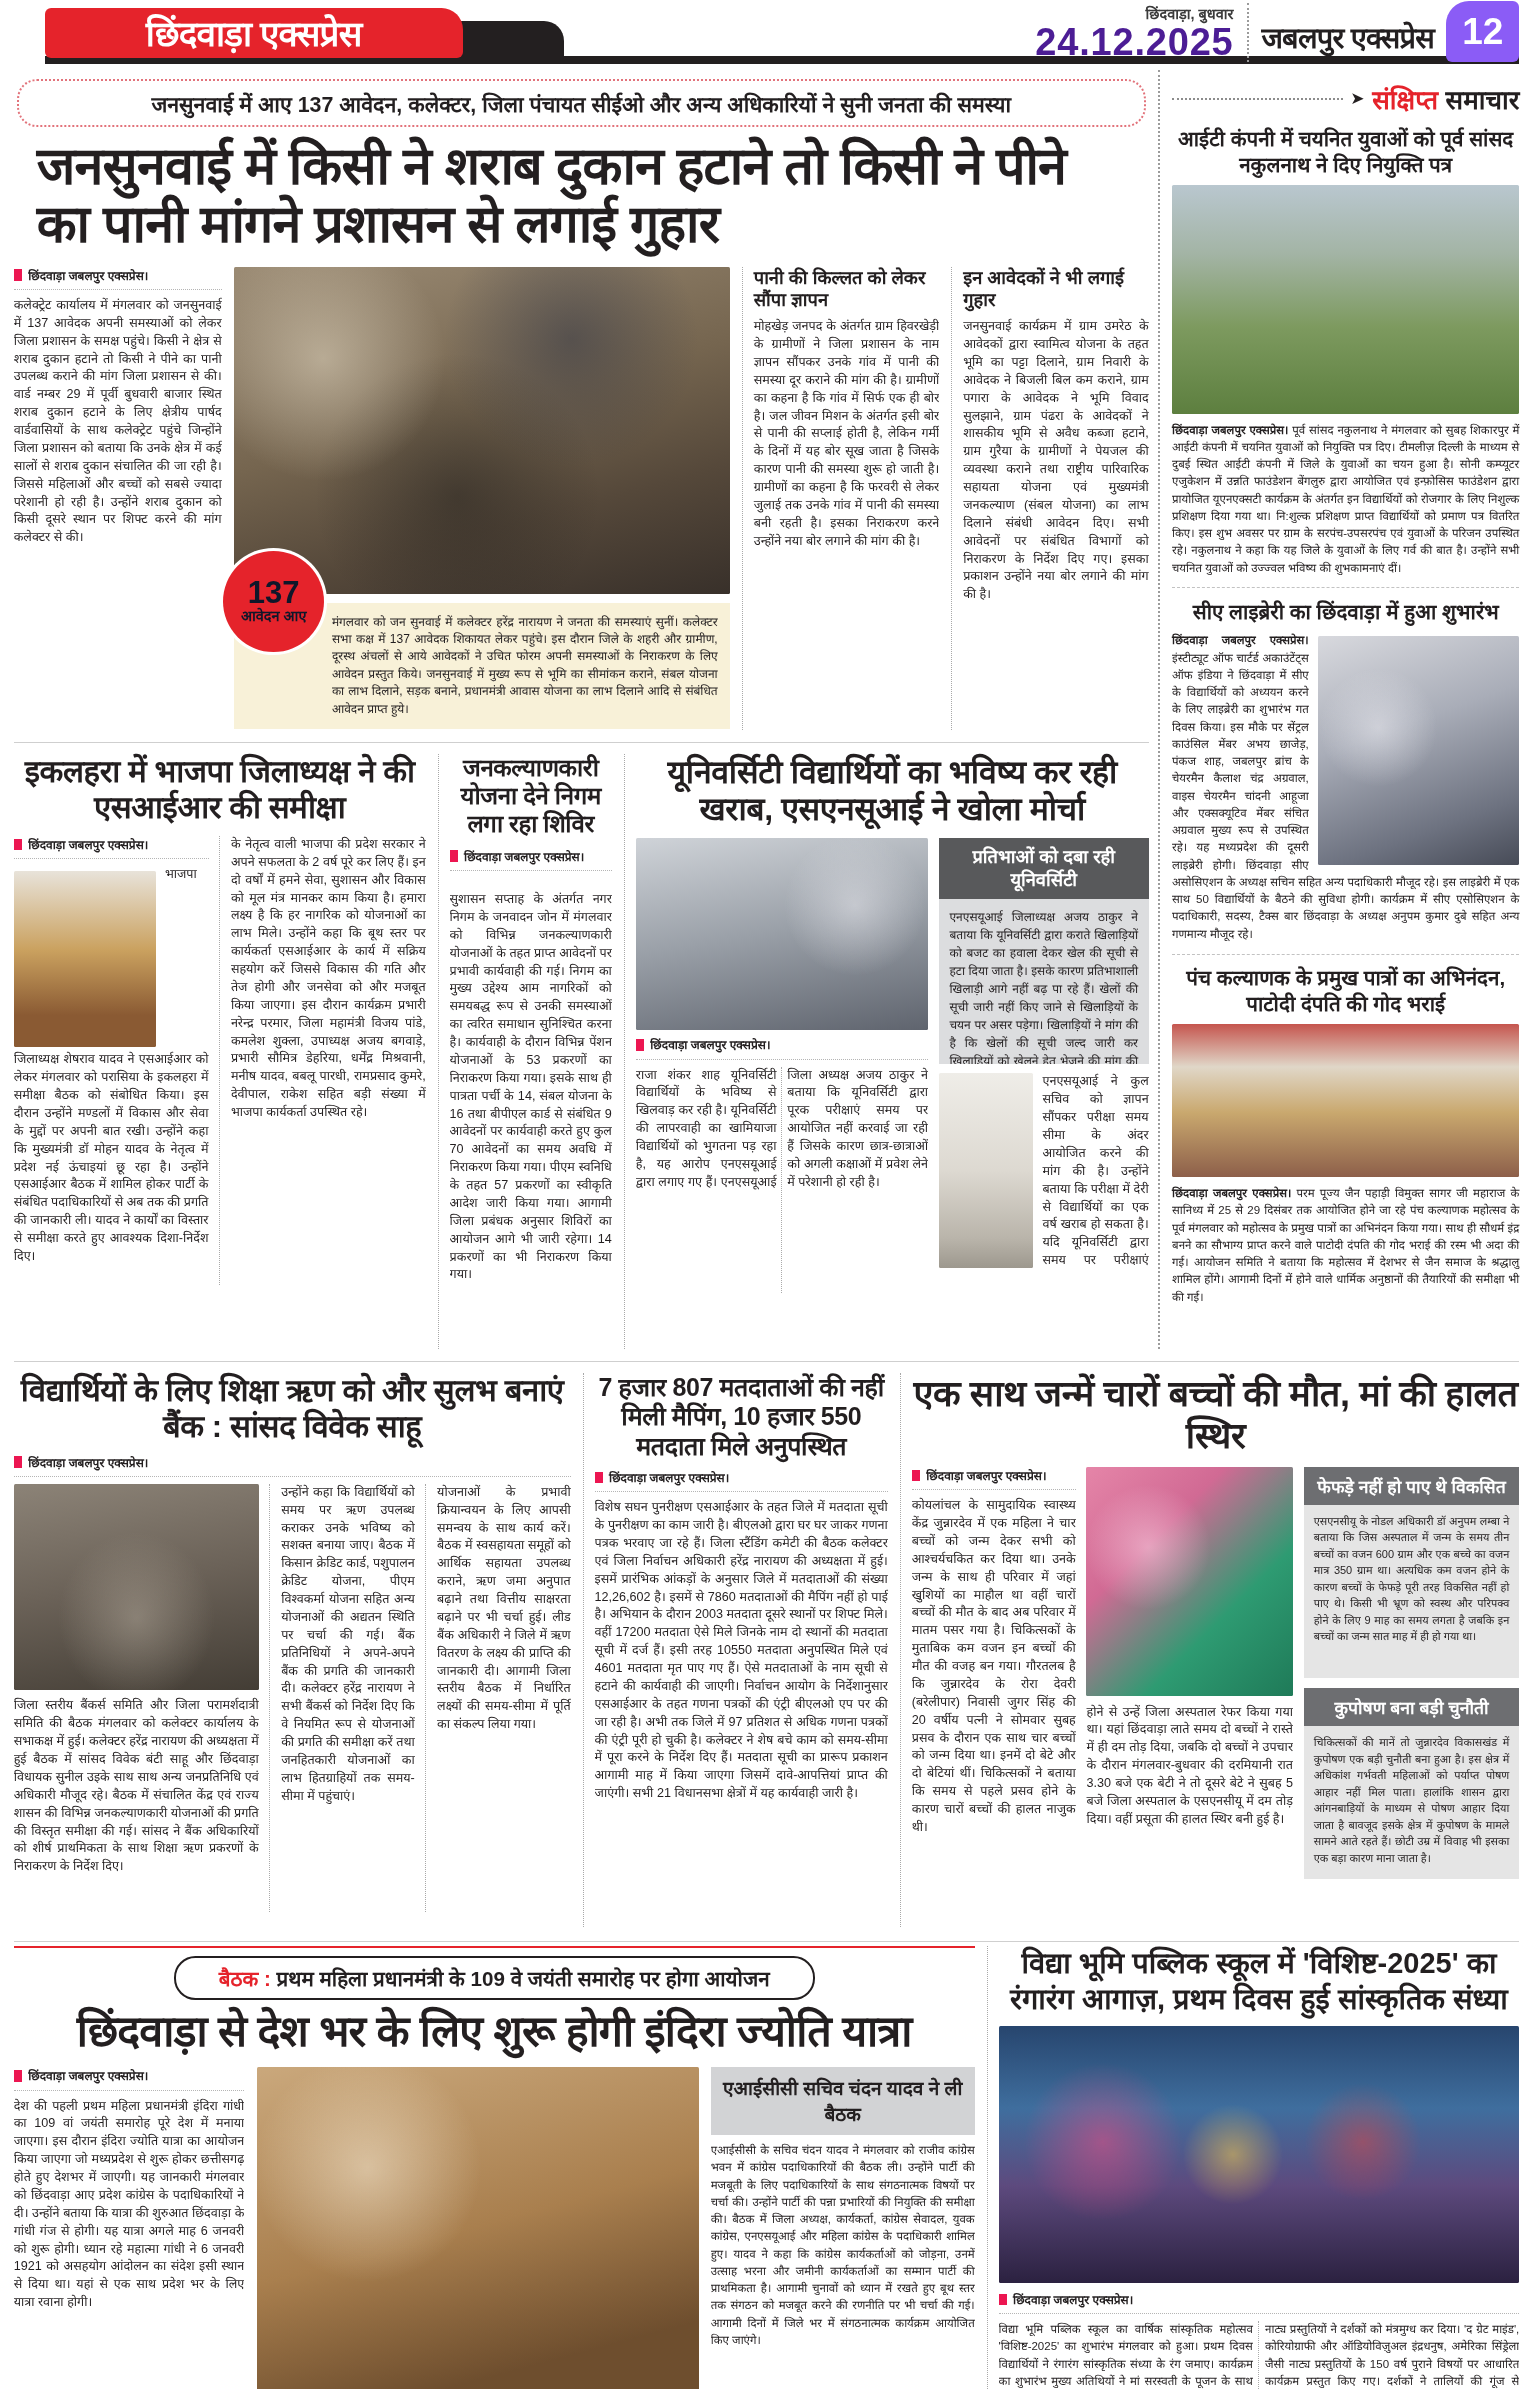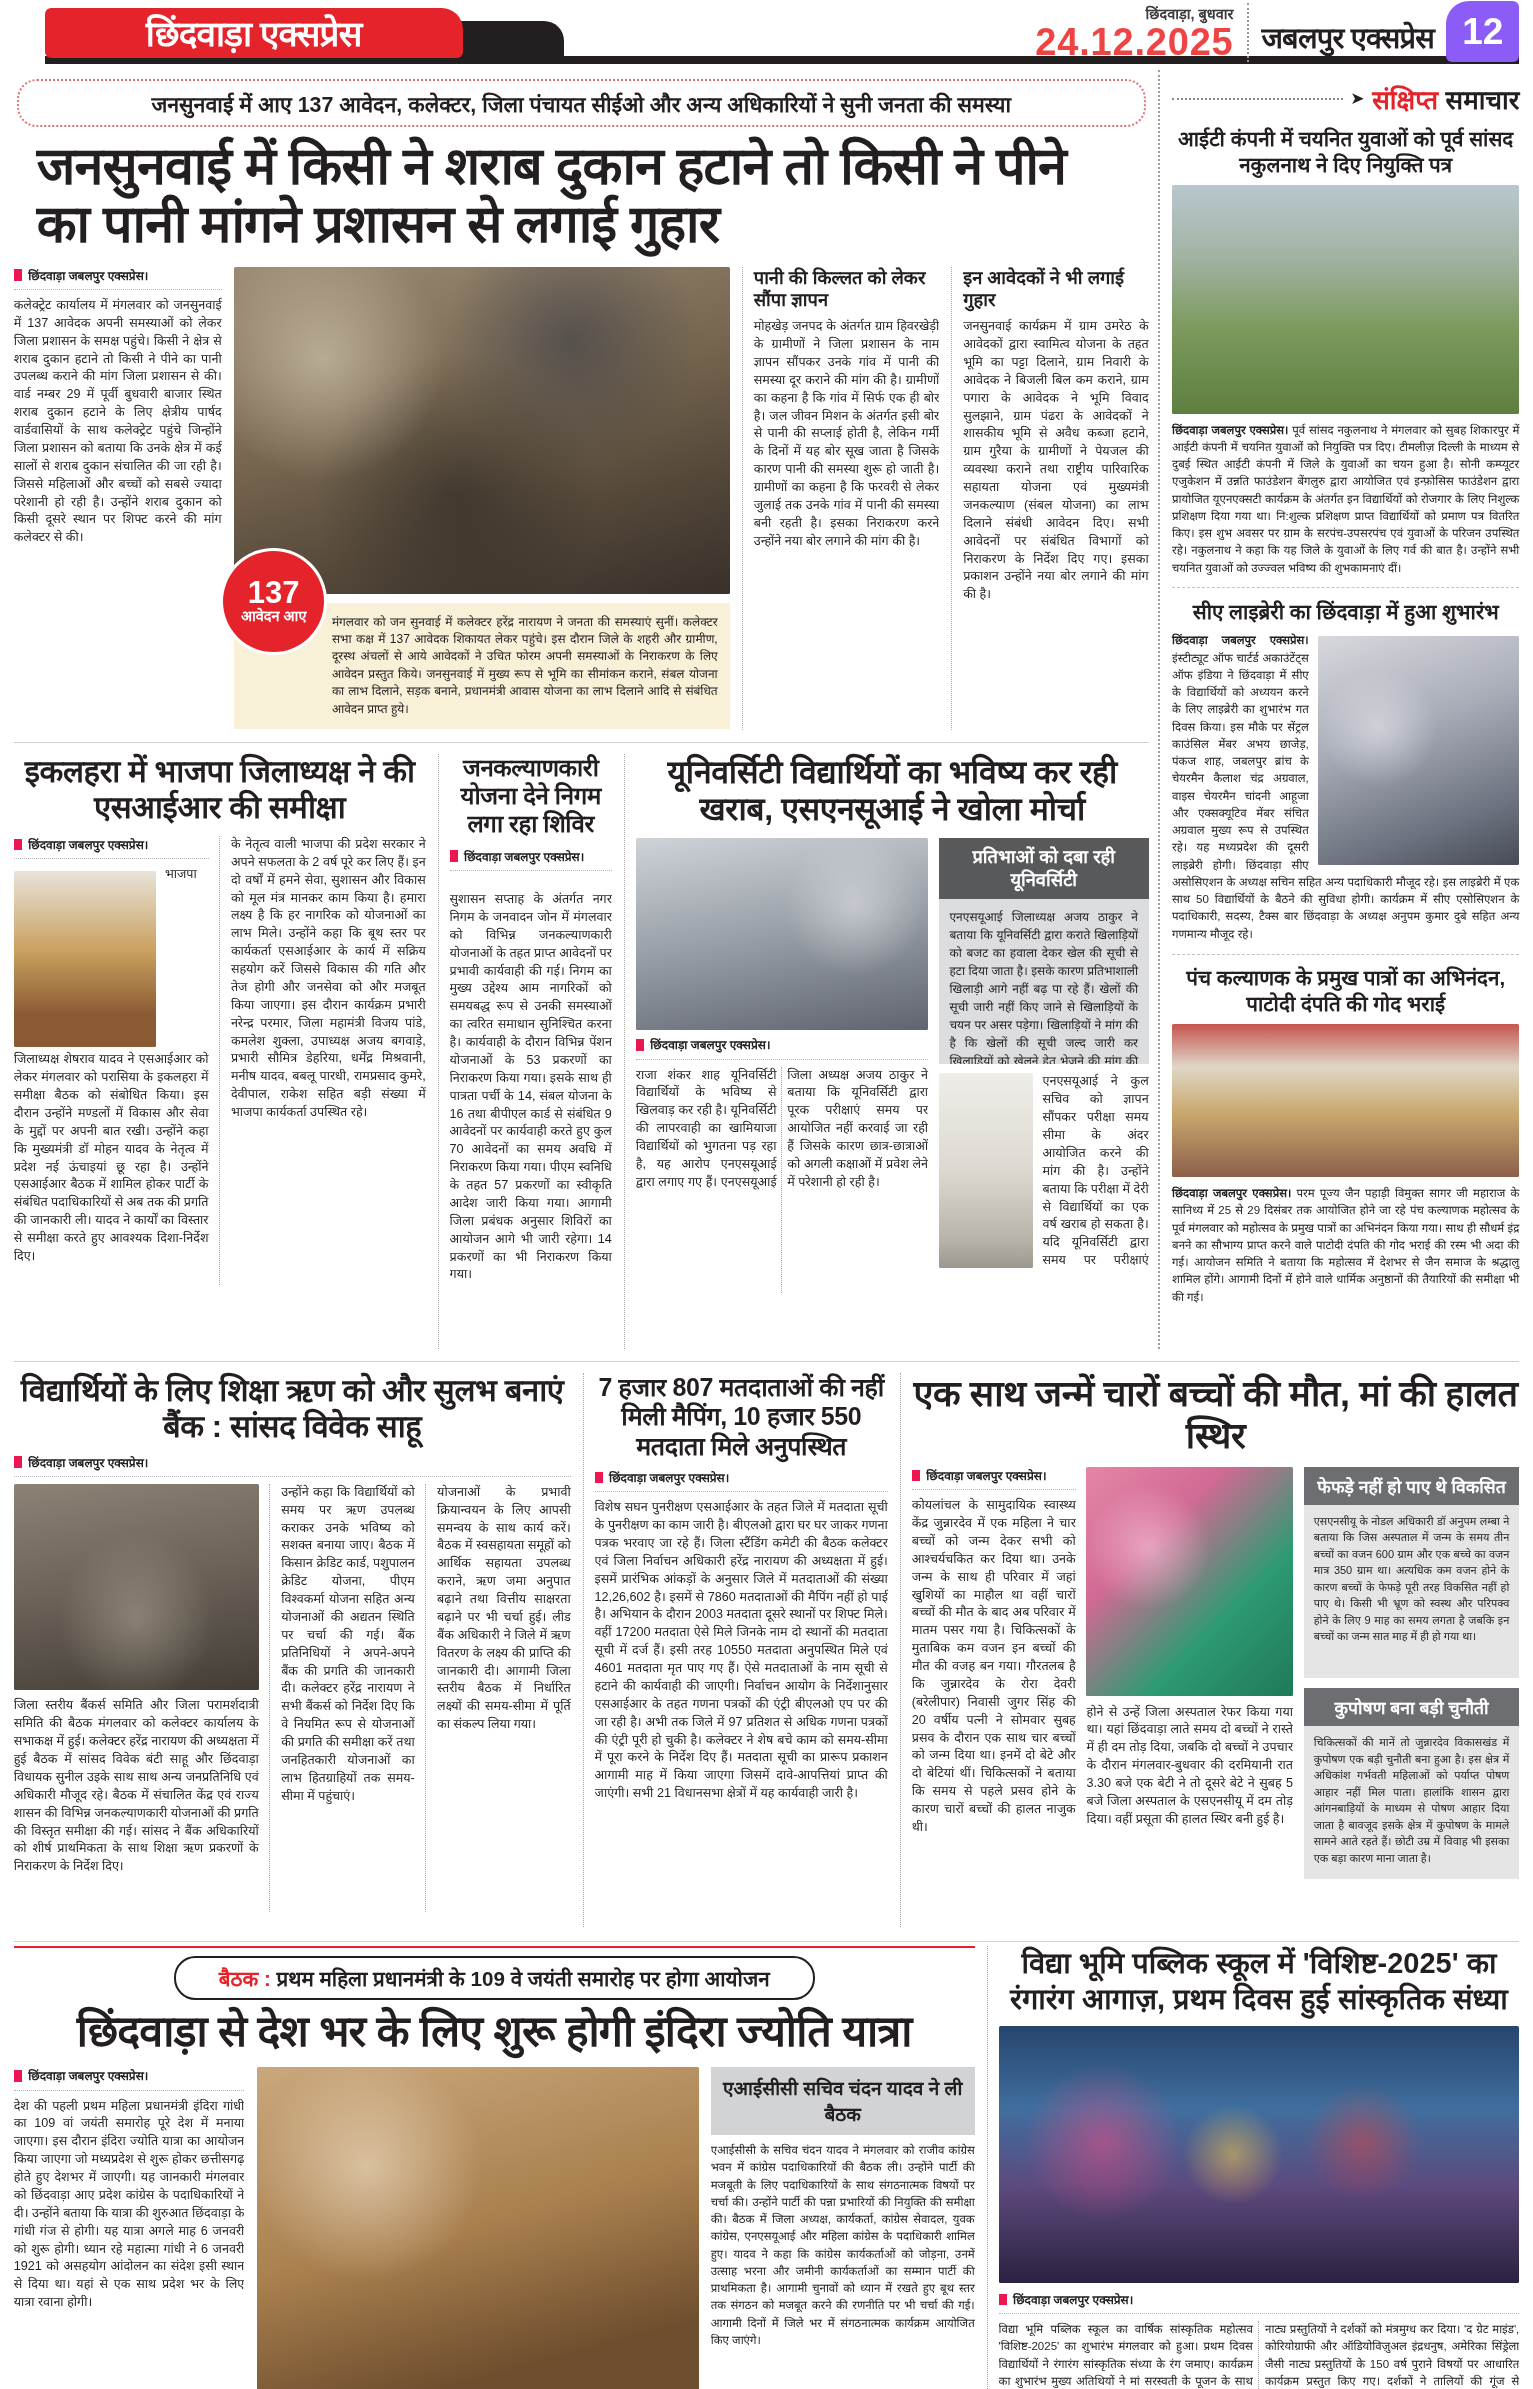--- a/index.html
+++ b/index.html
@@ -19,21 +19,21 @@
   .mast-step { position:absolute; left:428px; bottom:6.1px; width:122px; height:43px; background:#231f20; border-radius:0 20px 0 0; }
   .mast-red {
     position:absolute; left:31px; bottom:12.2px; width:418px; height:50px;
     background:#e5232b; border-radius:6.1px 21.4px 6.1px 6.1px;
     color:#fff; display:flex; align-items:center; justify-content:center;
     font-size:35px; font-weight:800; letter-spacing:-0.8px;
   }
   .header-right { position:absolute; right:0; bottom:7.6px; display:flex; align-items:flex-end; gap:12.2px; }
   .date-block { text-align:right; padding-right:13.7px; border-right:2.3px dotted #9b9b9b; padding-bottom:1.5px;margin-left:28px;}
   .city-day { font-size:14.5px; font-weight:700; color:#3a3a3a; }
-  .big-date { font-size:38px; font-weight:700; color:#ef4444; letter-spacing:0.8px; line-height:1; }
+  .big-date { font-size:38px; font-weight:700; color:#4c1d95; letter-spacing:0.8px; line-height:1; }
   .edition { font-size:29px; font-weight:800; padding-bottom:6.1px; letter-spacing:-0.8px; }
   .page-tab {
     width:73px; height:61px; background:#8b5cf6; color:#fff;
     border-radius:23px 6.1px 6.1px 6.1px; display:flex; align-items:center; justify-content:center;
     font-size:37px; font-weight:800;
   }
 
   
   .byline { display:flex; align-items:center; gap:6.1px; font-weight:700; font-size:12px;
             border-bottom:1.5px dotted #b5b5b5; padding-bottom:5.3px; margin-bottom:6.9px; }
@@ -54,21 +54,21 @@
   .lead-row { display:flex; gap:12.2px; }
   .lead-col1 { width:208px; flex:none; height:463px; }
   .lead-photo-wrap { width:496px; flex:none; position:relative; }
   .ph-lead { height:327px;
     background:
       radial-gradient(circle at 18% 28%, rgba(225,214,192,.55), transparent 26%),
       radial-gradient(circle at 68% 22%, rgba(55,58,70,.55), transparent 30%),
       radial-gradient(circle at 45% 70%, rgba(30,28,26,.45), transparent 40%),
       linear-gradient(165deg,#9b8b74,#75654f 45%,#55483a 72%,#38302a); }
   .badge { position:absolute; left:-10.7px; top:284px; width:101px; height:101px; border-radius:50%;
-    background:#e5232b; color:#ffffff; display:flex; flex-direction:column; align-items:center;
+    background:#e5232b; color:#0f172a; display:flex; flex-direction:column; align-items:center;
     justify-content:center; z-index:3; box-shadow:0 0 0 3.1px #fff; }
   .badge-num { font-size:31px; font-weight:800; line-height:1; }
   .badge-label { font-size:14.5px; font-weight:700; line-height:1.15; text-align:center; }
   .lead-caption { margin-top:9.2px; background:#f8f1d8; padding:10.7px 12.2px 10.7px 98px;
     font-size:12px; line-height:1.45; text-align:justify; min-height:125px; }
   .lead-colx { flex:1; height:463px; }
   .subhead { font-size:18.3px; font-weight:800; line-height:1.22; margin-bottom:6.9px; }
 
   
   .main-row { display:flex; align-items:stretch; }

